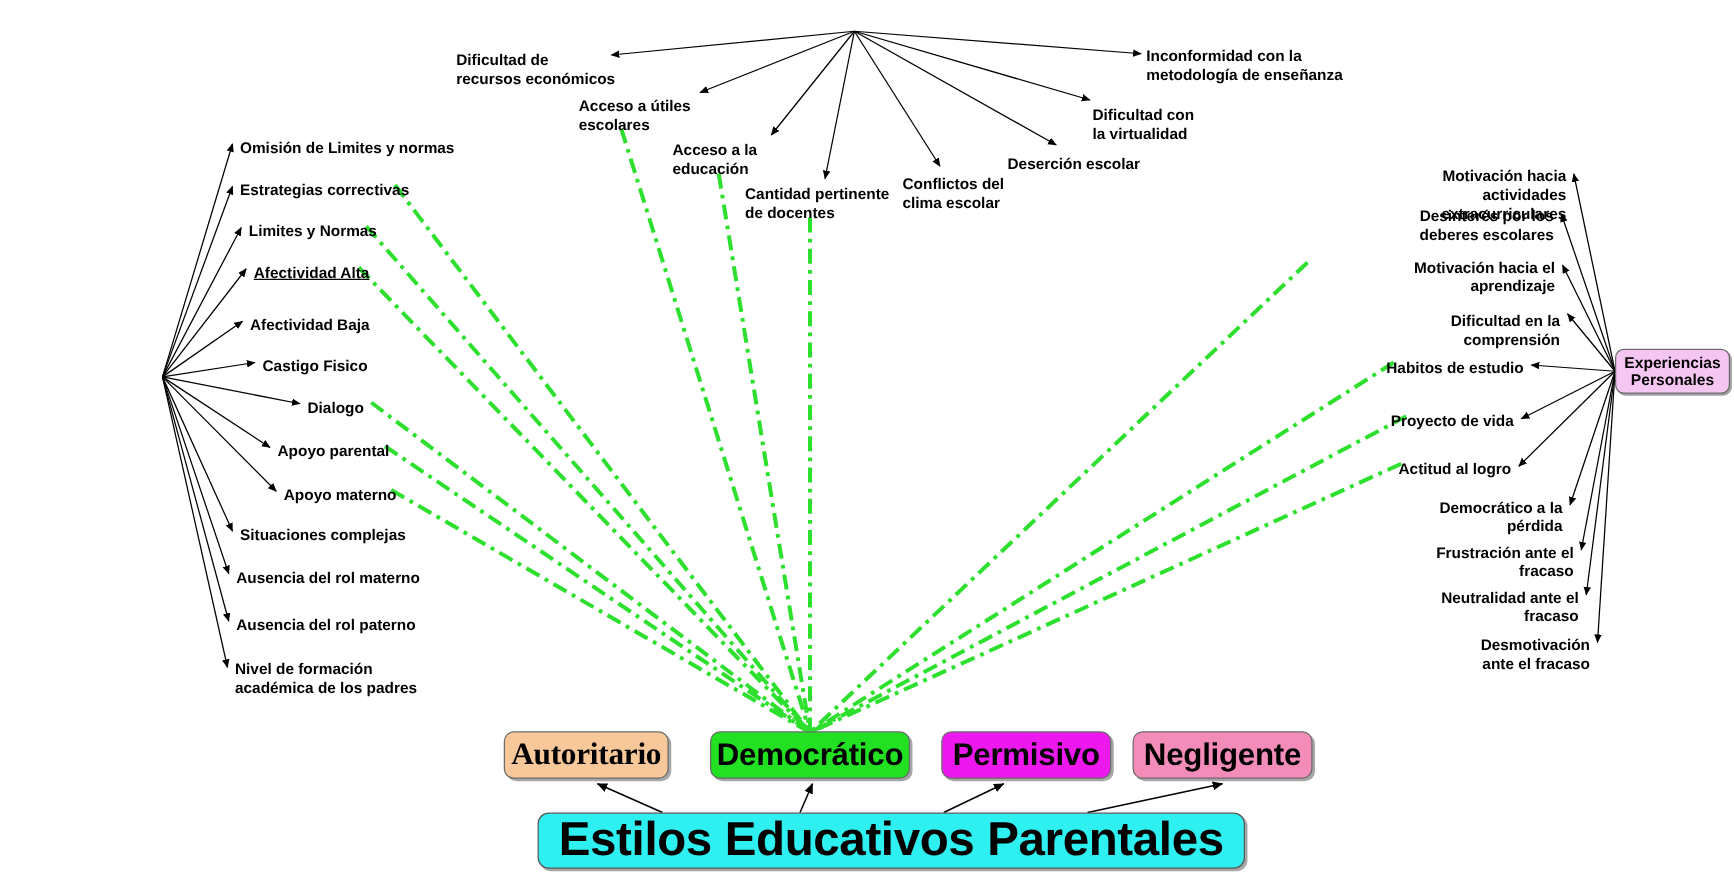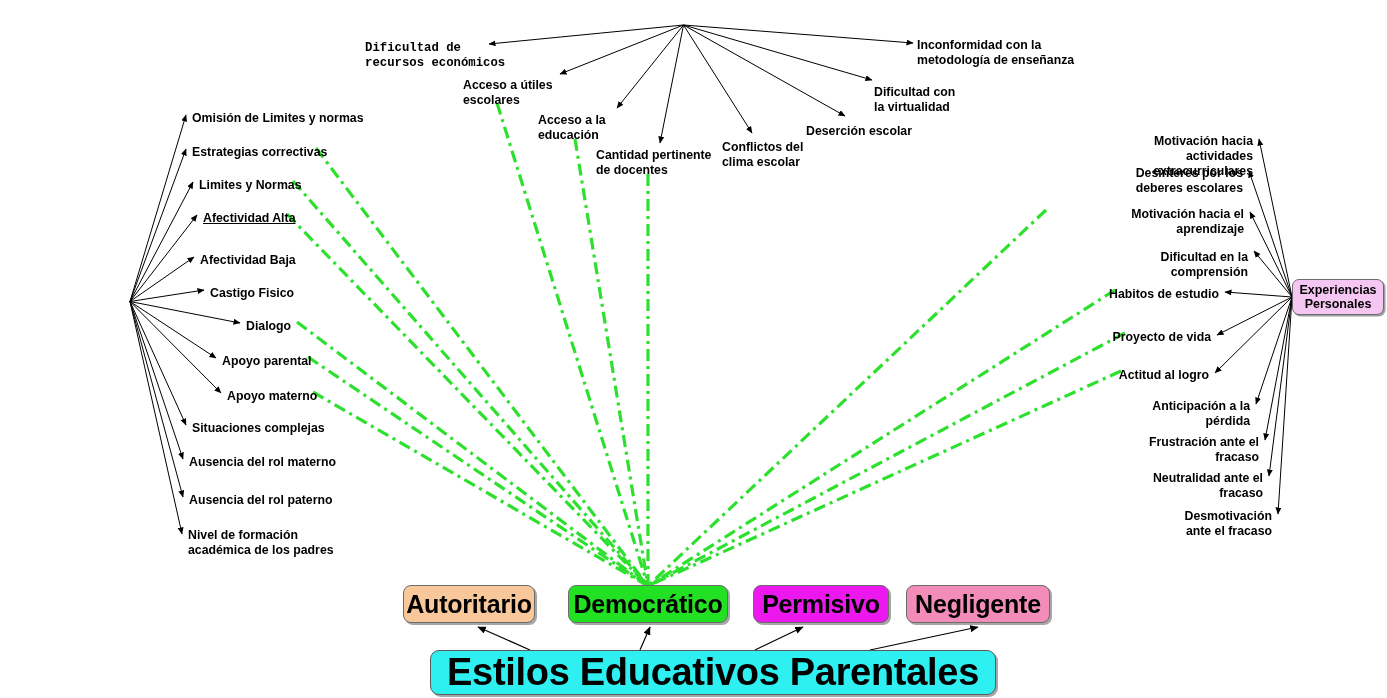--- a/index.html
+++ b/index.html
@@ -165,40 +165,40 @@
         <line x1="1121" y1="371" x2="648" y2="586" stroke="#2ee02e" stroke-width="3.2" stroke-dasharray="12 5 3 5" stroke-linecap="butt"></line>
       </g>
   </svg>
 
 
 
   <div class="node personales" id="node-personales" style="left: 1292px; top: 279px; width: 92px; height: 36px; background: rgb(246, 198, 243);"><span>Experiencias
 Personales</span></div>
 
   <div id="style-layer">
-      <div class="style-node" style="left: 403px; top: 585px; width: 132px; height: 38px; background: rgb(248, 200, 154);">
+      <div class="style-node" style="left: 403px; top: 585px; width: 132px; height: 38px; background: rgb(248, 200, 154); font-family: Liberation Serif, serif;">
         <span>Autoritario</span>
       </div>
       <div class="style-node" style="left: 568px; top: 585px; width: 160px; height: 38px; background: rgb(34, 224, 34);">
         <span>Democrático</span>
       </div>
       <div class="style-node" style="left: 753px; top: 585px; width: 136px; height: 38px; background: rgb(237, 24, 237);">
         <span>Permisivo</span>
       </div>
       <div class="style-node" style="left: 906px; top: 585px; width: 144px; height: 38px; background: rgb(244, 140, 186);">
         <span>Negligente</span>
       </div>
     </div>
 
   <div class="title-node" id="node-title" style="left: 430px; top: 650px; width: 566px; height: 45px; background: rgb(47, 240, 240);">
       <span>Estilos Educativos Parentales</span>
     </div>
 
   <div id="leaf-layer">
-      <div class="leaf anchor-left" style="left: 365px; top: 41px; font-family: Liberation Mono, monospace;">Dificultad de
+      <div class="leaf anchor-left" style="left: 365px; top: 41px;">Dificultad de
 recursos económicos</div>
       <div class="leaf anchor-left" style="left: 463px; top: 78px;">Acceso a útiles
 escolares</div>
       <div class="leaf anchor-left" style="left: 538px; top: 113px;">Acceso a la
 educación</div>
       <div class="leaf anchor-left" style="left: 596px; top: 148px;">Cantidad pertinente
 de docentes</div>
       <div class="leaf anchor-left" style="left: 722px; top: 140px;">Conflictos del
 clima escolar</div>
       <div class="leaf anchor-left" style="left: 806px; top: 124px;">Deserción escolar</div>
@@ -220,19 +220,19 @@
       <div class="leaf anchor-left" style="left: 189px; top: 493px;">Ausencia del rol paterno</div>
       <div class="leaf anchor-left" style="left: 188px; top: 528px;">Nivel de formación
 académica de los padres</div>
       <div class="leaf anchor-right" style="left: 1253px; top: 134px;">Motivación hacia actividades extracurriculares</div>
       <div class="leaf anchor-right" style="left: 1243px; top: 166px;">Desinterés por los deberes escolares</div>
       <div class="leaf anchor-right" style="left: 1244px; top: 207px;">Motivación hacia el aprendizaje</div>
       <div class="leaf anchor-right" style="left: 1248px; top: 250px;">Dificultad en la comprensión</div>
       <div class="leaf anchor-right" style="left: 1219px; top: 287px;">Habitos de estudio</div>
       <div class="leaf anchor-right" style="left: 1211px; top: 330px;">Proyecto de vida</div>
       <div class="leaf anchor-right" style="left: 1209px; top: 368px;">Actitud al logro</div>
-      <div class="leaf anchor-right" style="left: 1250px; top: 399px;">Anticipación a la pérdida</div>
+      <div class="leaf anchor-right" style="left: 1250px; top: 399px;">Democrático a la pérdida</div>
       <div class="leaf anchor-right" style="left: 1259px; top: 435px;">Frustración ante el fracaso</div>
       <div class="leaf anchor-right" style="left: 1263px; top: 471px;">Neutralidad ante el fracaso</div>
       <div class="leaf anchor-right" style="left: 1272px; top: 509px;">Desmotivación ante el fracaso</div>
     </div>
 
 </div>
 
 </body></html>

